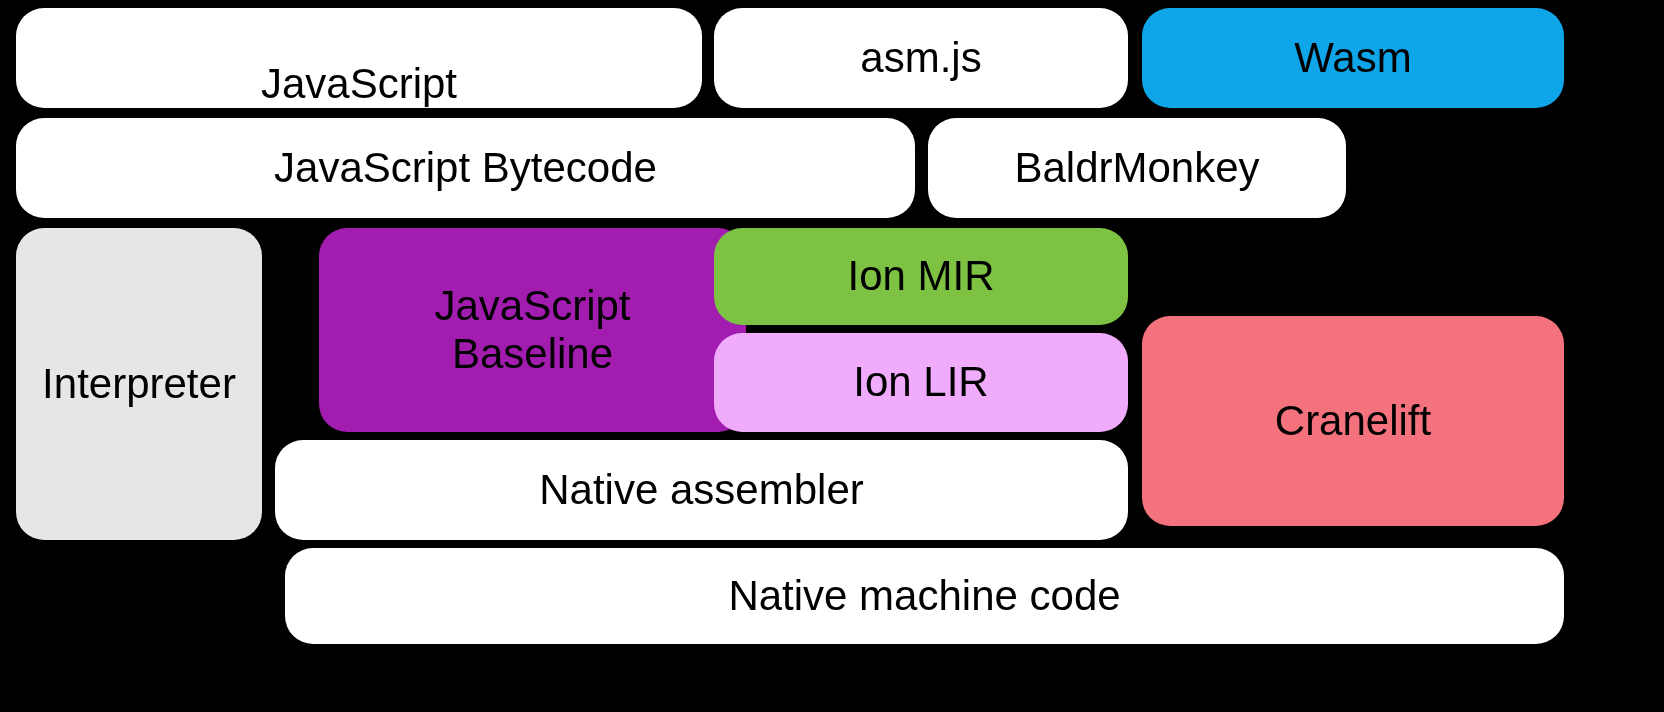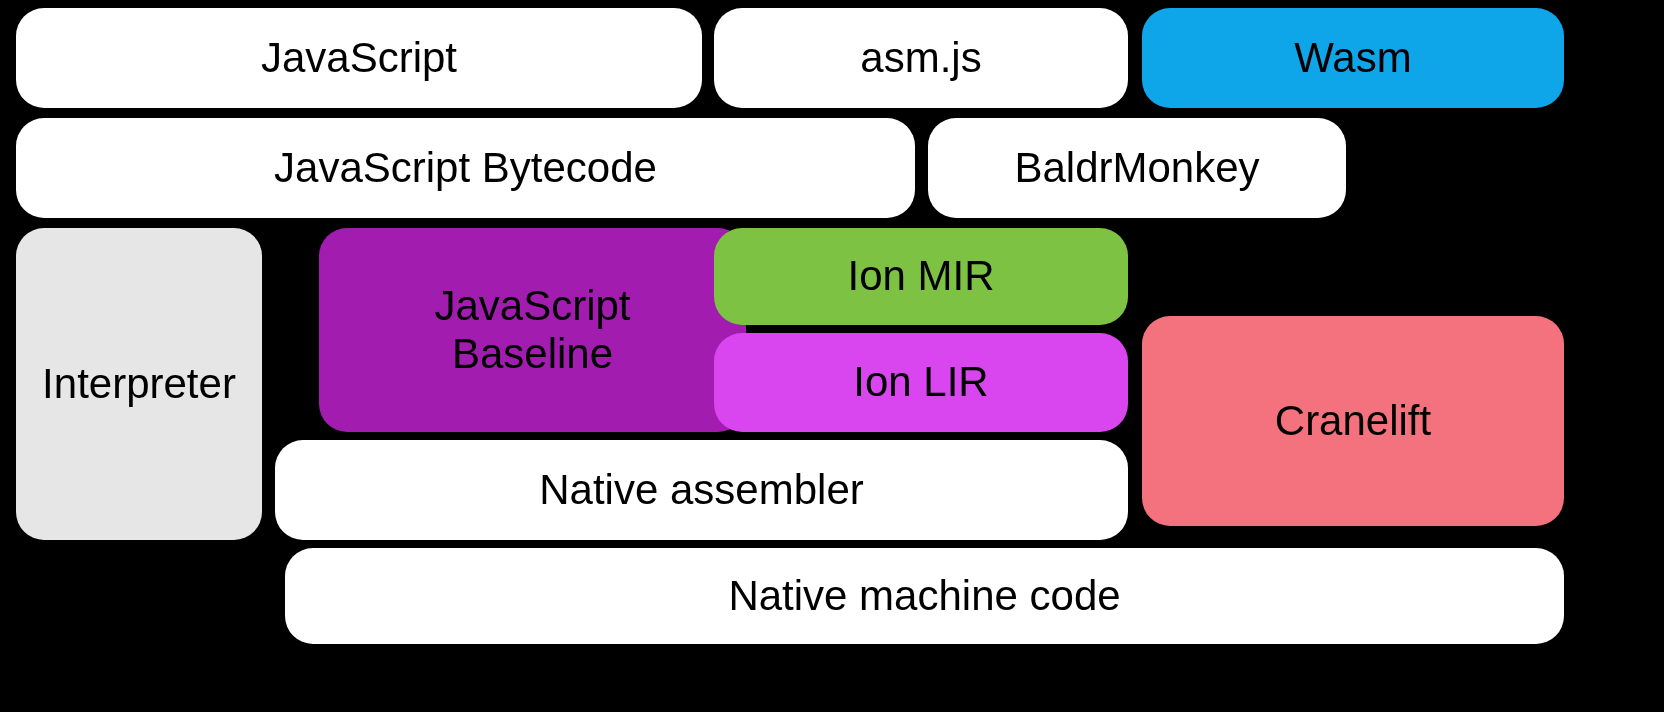--- a/index.html
+++ b/index.html
@@ -24,21 +24,21 @@
     justify-content: center;
     color: #000000;
     font-size: 42px;
     line-height: 1.15;
     text-align: center;
     box-sizing: border-box;
   }
   .label { display: inline-block; }
 
   
-  .b-javascript   { left: 16px;   top: 8px;   width: 686px;  height: 100px; }
+  .b-javascript   { left: 16px;   top: 8px;   width: 686px;  height: 100px; align-items: flex-end; }
   .b-asmjs        { left: 714px;  top: 8px;   width: 414px;  height: 100px; }
   .b-wasm         { left: 1142px; top: 8px;   width: 422px;  height: 100px; }
   .b-bytecode     { left: 16px;   top: 118px; width: 899px;  height: 100px; }
   .b-baldrmonkey  { left: 928px;  top: 118px; width: 418px;  height: 100px; }
   .b-interpreter  { left: 16px;   top: 228px; width: 246px;  height: 312px; }
   .b-baseline     { left: 275px;  top: 228px; width: 427px;  height: 204px; }
   .b-baseline .label { max-width: 250px; }
   .b-ionmir       { left: 714px;  top: 228px; width: 414px;  height: 97px;  }
   .b-ionlir       { left: 714px;  top: 333px; width: 414px;  height: 99px;  }
   .b-cranelift    { left: 1142px; top: 316px; width: 422px;  height: 210px; }
@@ -75,21 +75,21 @@
   </div>
 
   <div class="box b-baseline" style="background-color: #a21caf; margin-left: 44px;">
     <span class="label">JavaScript Baseline</span>
   </div>
 
   <div class="box b-ionmir" style="background-color: rgb(125, 194, 66);">
     <span class="label">Ion MIR</span>
   </div>
 
-  <div class="box b-ionlir" style="background-color: #d946ef;">
+  <div class="box b-ionlir" style="background-color: #f0abfc;">
     <span class="label">Ion LIR</span>
   </div>
 
   <div class="box b-cranelift" style="background-color: rgb(244, 114, 125);">
     <span class="label">Cranelift</span>
   </div>
 
   <div class="box b-macroasm" style="background-color: rgb(255, 255, 255);">
     <span class="label">Native assembler</span>
   </div>

